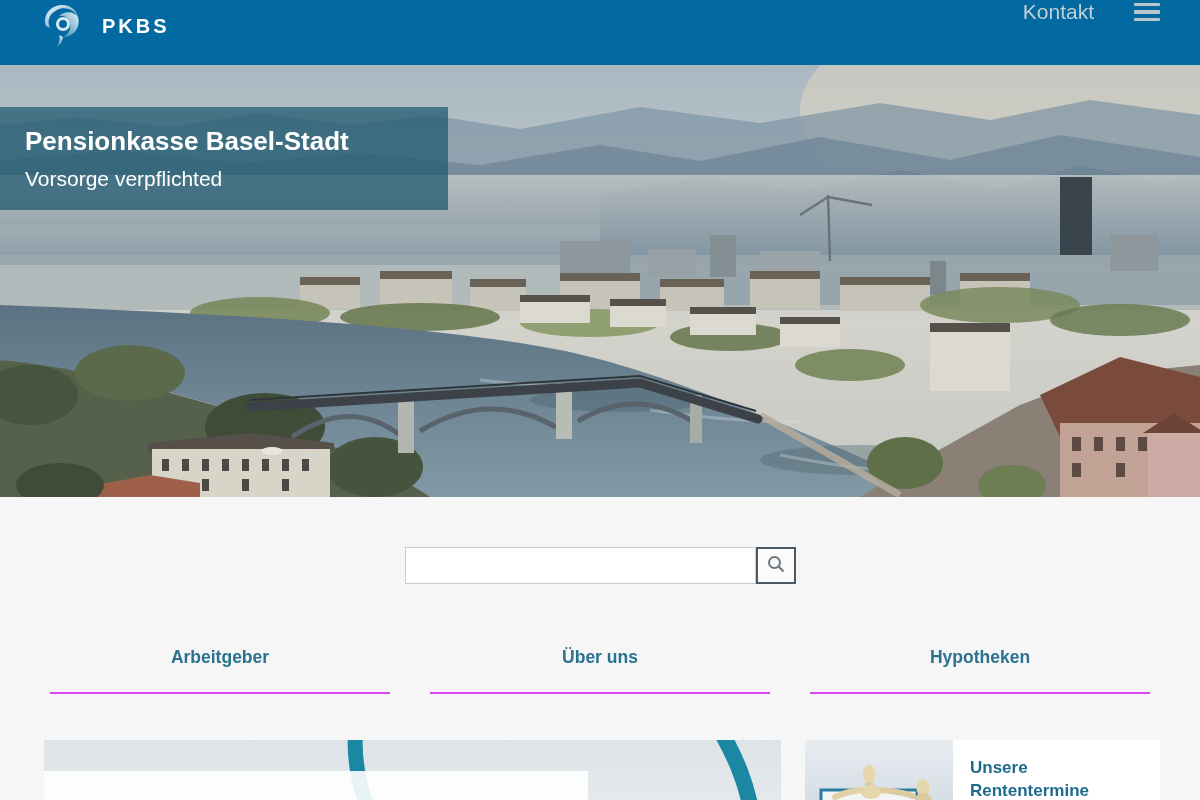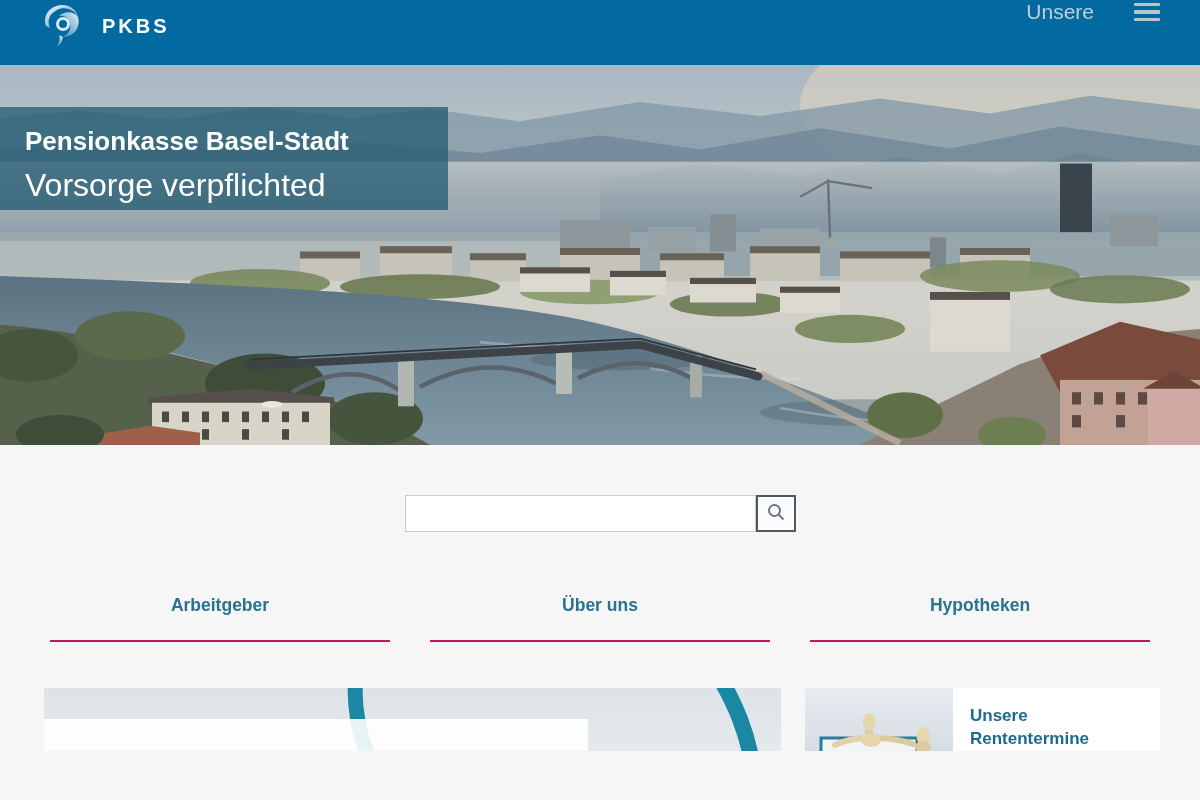--- a/index.html
+++ b/index.html
@@ -12,39 +12,39 @@
   .brand { display:flex; align-items:center; gap:10px; cursor:pointer; }
   .brand-text { color:#ffffff; font-weight:bold; font-size:20px;
     letter-spacing:3px; margin-left:8px; }
   .topbar-right { margin-left:auto; display:flex; align-items:center; gap:40px; }
   .kontakt-link { color:#c3cfd6; font-size:21px; cursor:pointer; }
   .burger { width:26px; height:18px; display:flex; flex-direction:column;
     justify-content:space-between; cursor:pointer; }
   .burger span { display:block; height:3.4px; background:#b9c6cc; border-radius:1px; }
 
   
-  .hero { position:relative; height:380px; overflow:hidden; }
+  .hero { position:relative; height:432px; overflow:hidden; }
   .hero svg.photo { position:absolute; inset:0; width:100%; height:100%; display:block; }
   .hero-overlay { position:absolute; left:0; top:42px; width:448px; height:103px;
     background:rgba(38,93,115,0.78); color:#ffffff; padding:18px 0 0 25px; }
   .hero-title { font-size:26px; font-weight:bold; line-height:1.3; }
-  .hero-subtitle { font-size:32px; font-weight:normal; margin-top:8px; }
+  .hero-subtitle { font-size:21px; font-weight:normal; margin-top:8px; }
 
   
   .main { background:#f6f6f6; height:303px; position:relative; }
   .search-row { display:flex; justify-content:center; padding-top:50px; }
   .search-input { width:351px; height:37px; border:1px solid #c9ccce;
     background:#ffffff; padding:0 10px; font-size:15px; outline:none; }
   .search-btn { width:40px; height:37px; border:2px solid #4c5862;
     background:#fbfbfb; display:flex; align-items:center; justify-content:center;
     cursor:pointer; }
 
   .nav-row { display:flex; gap:40px; padding:0 50px; margin-top:63px; }
   .nav-item { flex:1; text-align:center; color:#2a7290; font-size:17.5px;
-    font-weight:bold; padding-bottom:24px; border-bottom:2px solid #be185d;
+    font-weight:bold; padding-bottom:24px; border-bottom:2px solid #d946ef;
     cursor:pointer; }
 
   .cards-row { display:flex; margin-top:46px; padding-left:44px; gap:24px; }
   .teaser-big { position:relative; width:737px; height:63px; overflow:hidden;
     cursor:pointer; }
   .teaser-big svg { display:block; }
   .teaser-small { display:flex; width:355px; cursor:pointer; }
   .teaser-small .thumb { width:148px; height:63px; flex:none; }
   .teaser-small .thumb svg { display:block; }
   .teaser-small .body { width:207px; background:#ffffff; padding:17px 14px 0 17px; }
@@ -70,21 +70,21 @@
         <path d="M6,26 C2,14 12,4 24,5 C32,6 37,11 38,17 C34,9 24,6 17,10 C9,14 7,21 10,28 Z" fill="url(#lg1)"></path>
         <path d="M38,17 C41,28 33,37 23,37 C28,34 31,30 30,24 C29,18 24,15 19,16
                  C24,11 34,11 38,17 Z" fill="url(#lg2)"></path>
         <path d="M23,37 C22,42 20,45 16,47 C20,43 20,39 19,35 Z" fill="url(#lg2)"></path>
         <circle cx="23" cy="24" r="5.5" fill="none" stroke="#ffffff" stroke-width="3" stroke-opacity="0.85"></circle>
       </svg>
     </span>
     <span class="brand-text">PKBS</span>
   </div>
   <div class="topbar-right">
-    <span class="kontakt-link">Unsere</span>
+    <span class="kontakt-link">Kontakt</span>
     <div class="burger">
       <span></span>
         <span></span>
         <span></span>
     </div>
   </div>
 </header>
 
 <section class="hero">
   <svg class="photo" viewBox="0 0 1200 432" preserveAspectRatio="none">

